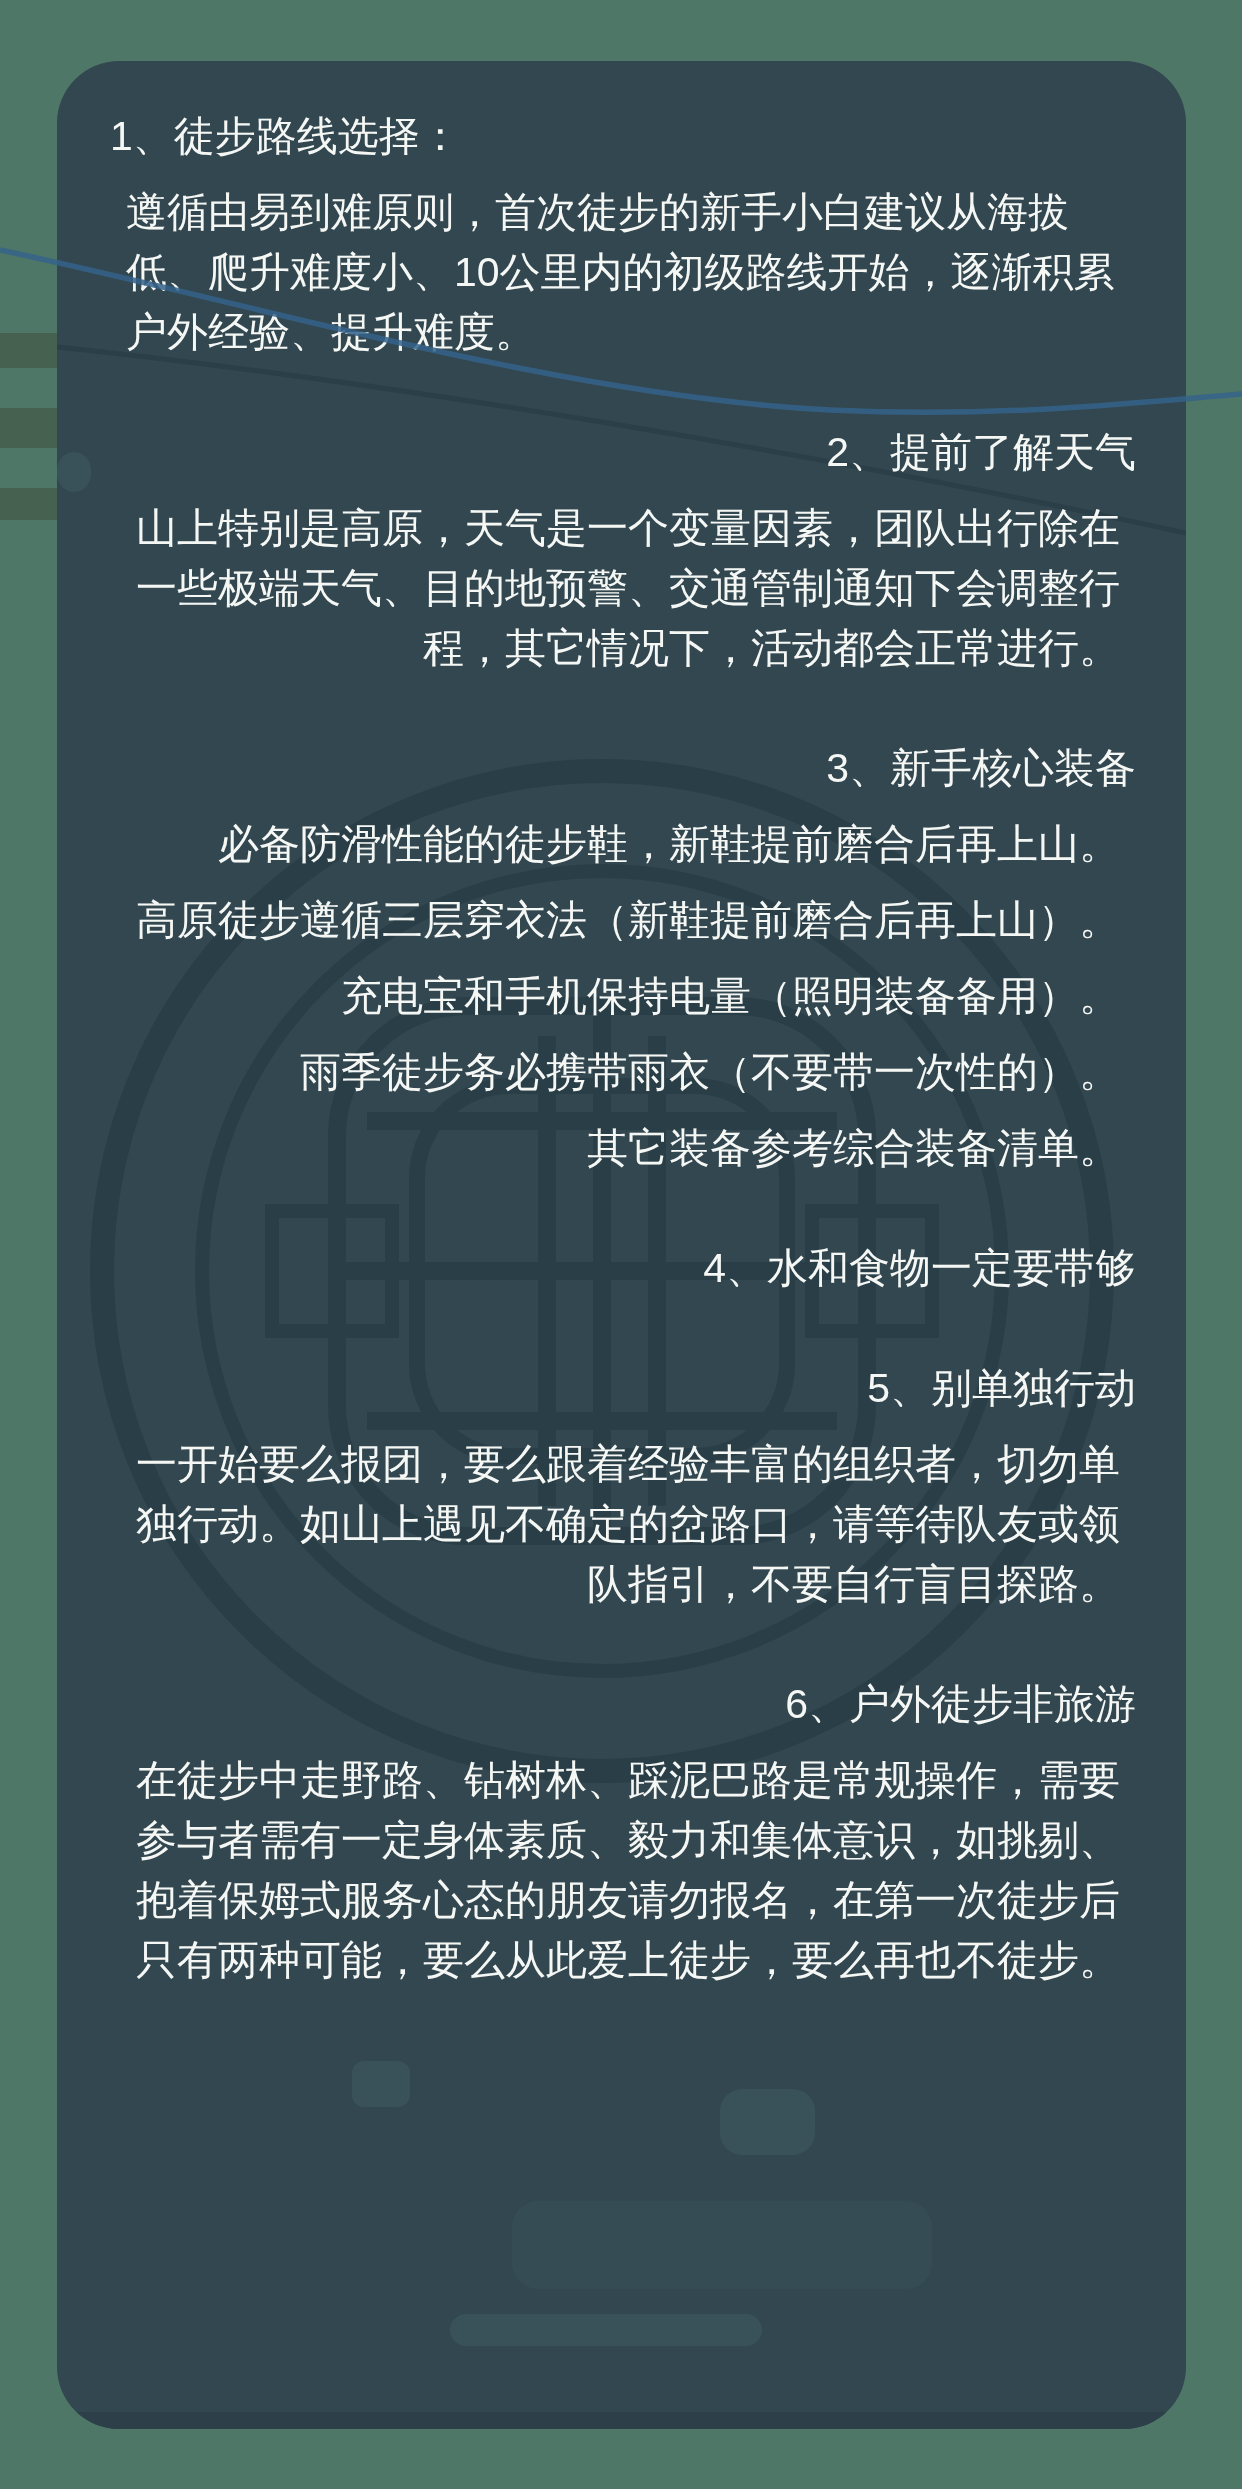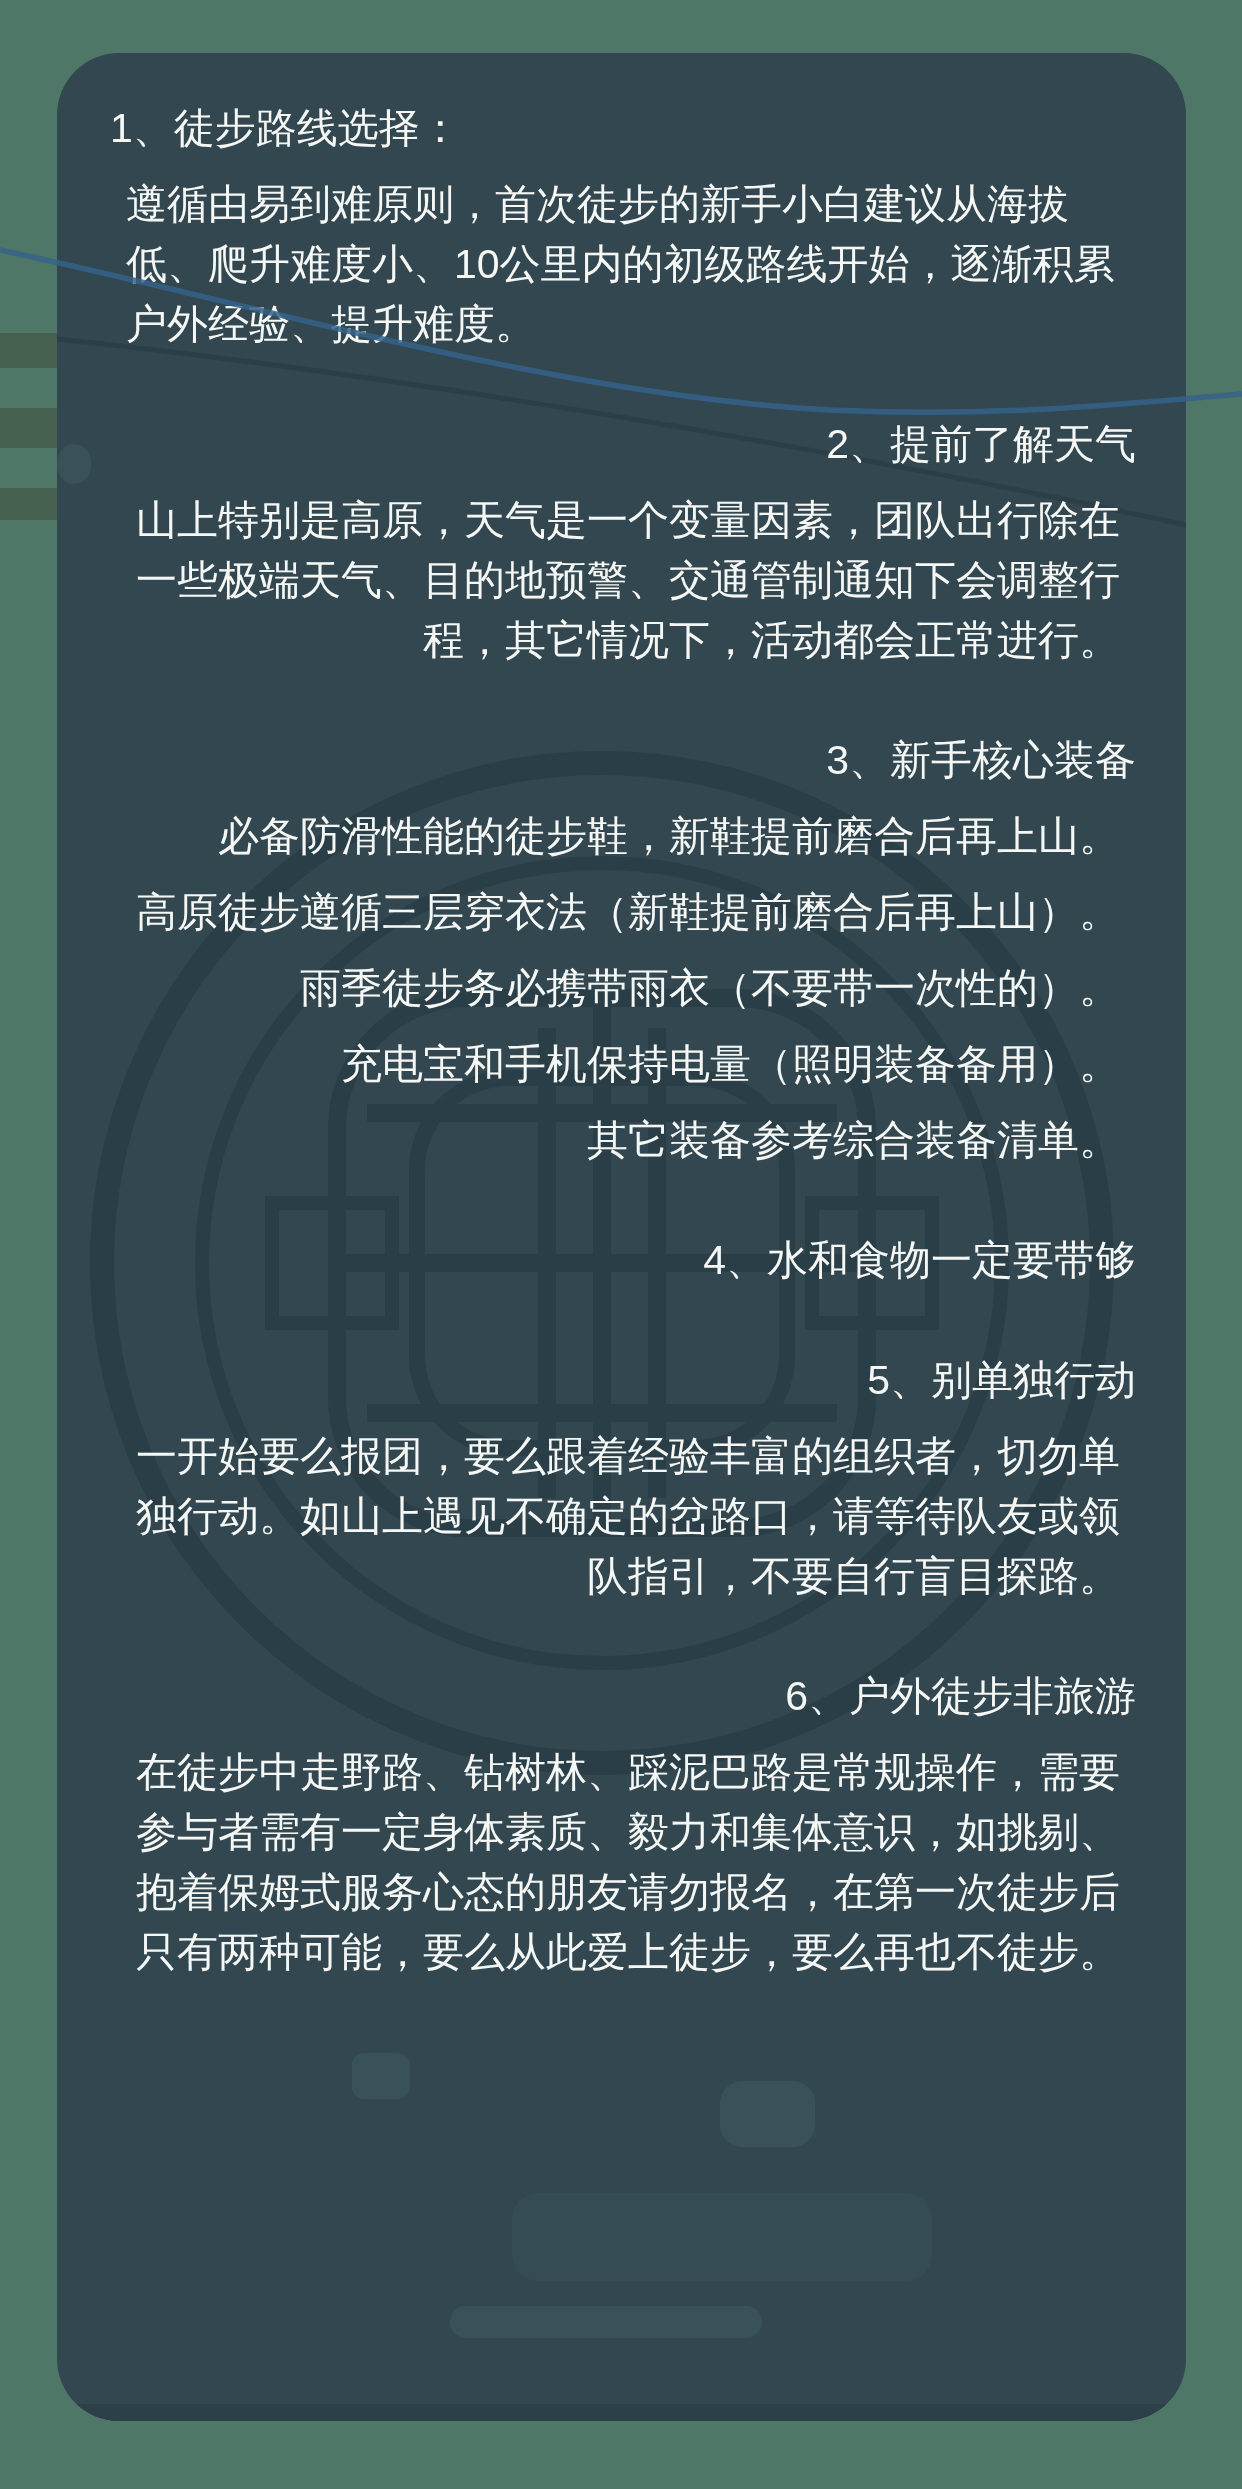--- a/index.html
+++ b/index.html
@@ -32,21 +32,21 @@
     background:var(--stripe-green);
   }
   .stripe.s1{top:333px;height:35px;}
   .stripe.s2{top:408px;height:40px;}
   .stripe.s3{top:488px;height:32px;}
 
   
   .card{
     position:absolute;
     left:57px;
-    top:53px;
+    top:61px;
     width:1129px;
     height:2368px;
     background:var(--card);
     border-radius:62px;
     overflow:hidden;
   }
   .card .deco{
     position:absolute;
     inset:0;
     pointer-events:none;
@@ -138,22 +138,22 @@
         <div>
             <p>山上特别是高原，天气是一个变量因素，团队出行除在一些极端天气、目的地预警、交通管制通知下会调整行程，其它情况下，活动都会正常进行。</p>
           </div>
       </div>
 
       <div class="section">
         <h2>3、新手核心装备</h2>
         <div>
             <p>必备防滑性能的徒步鞋，新鞋提前磨合后再上山。</p>
             <p>高原徒步遵循三层穿衣法（新鞋提前磨合后再上山）。</p>
+            <p>充电宝和手机保持电量（照明装备备用）。</p>
             <p>雨季徒步务必携带雨衣（不要带一次性的）。</p>
-            <p>充电宝和手机保持电量（照明装备备用）。</p>
             <p>其它装备参考综合装备清单。</p>
           </div>
       </div>
 
       <div class="section">
         <h2>4、水和食物一定要带够</h2>
       </div>
 
       <div class="section">
         <h2>5、别单独行动</h2>

